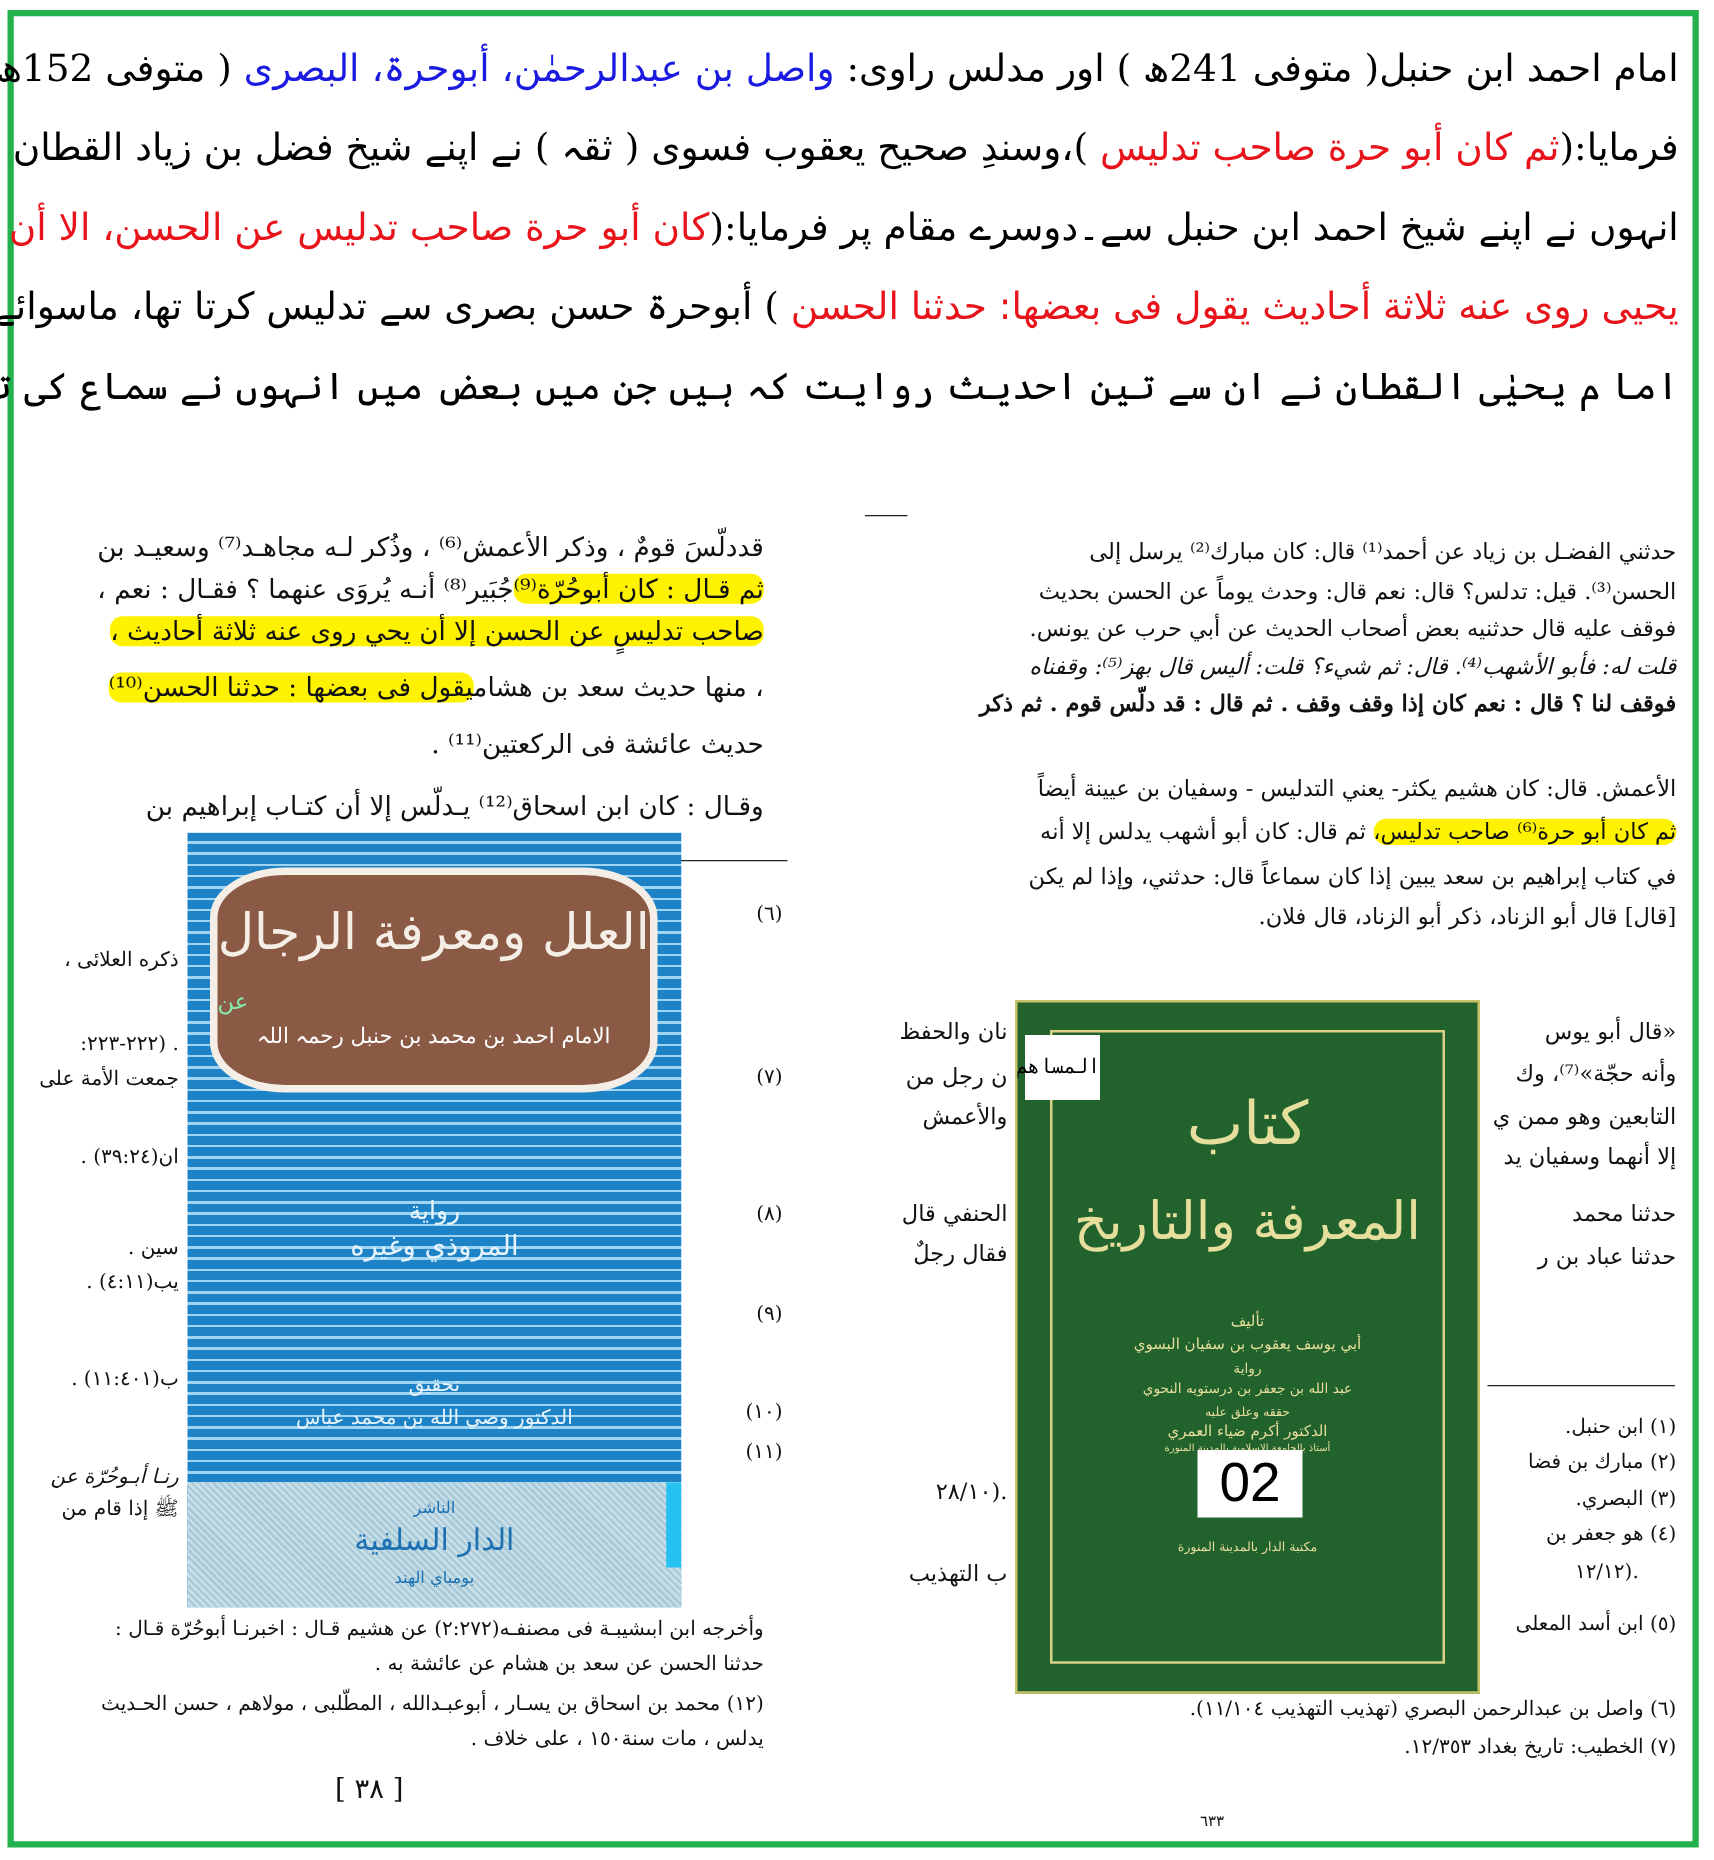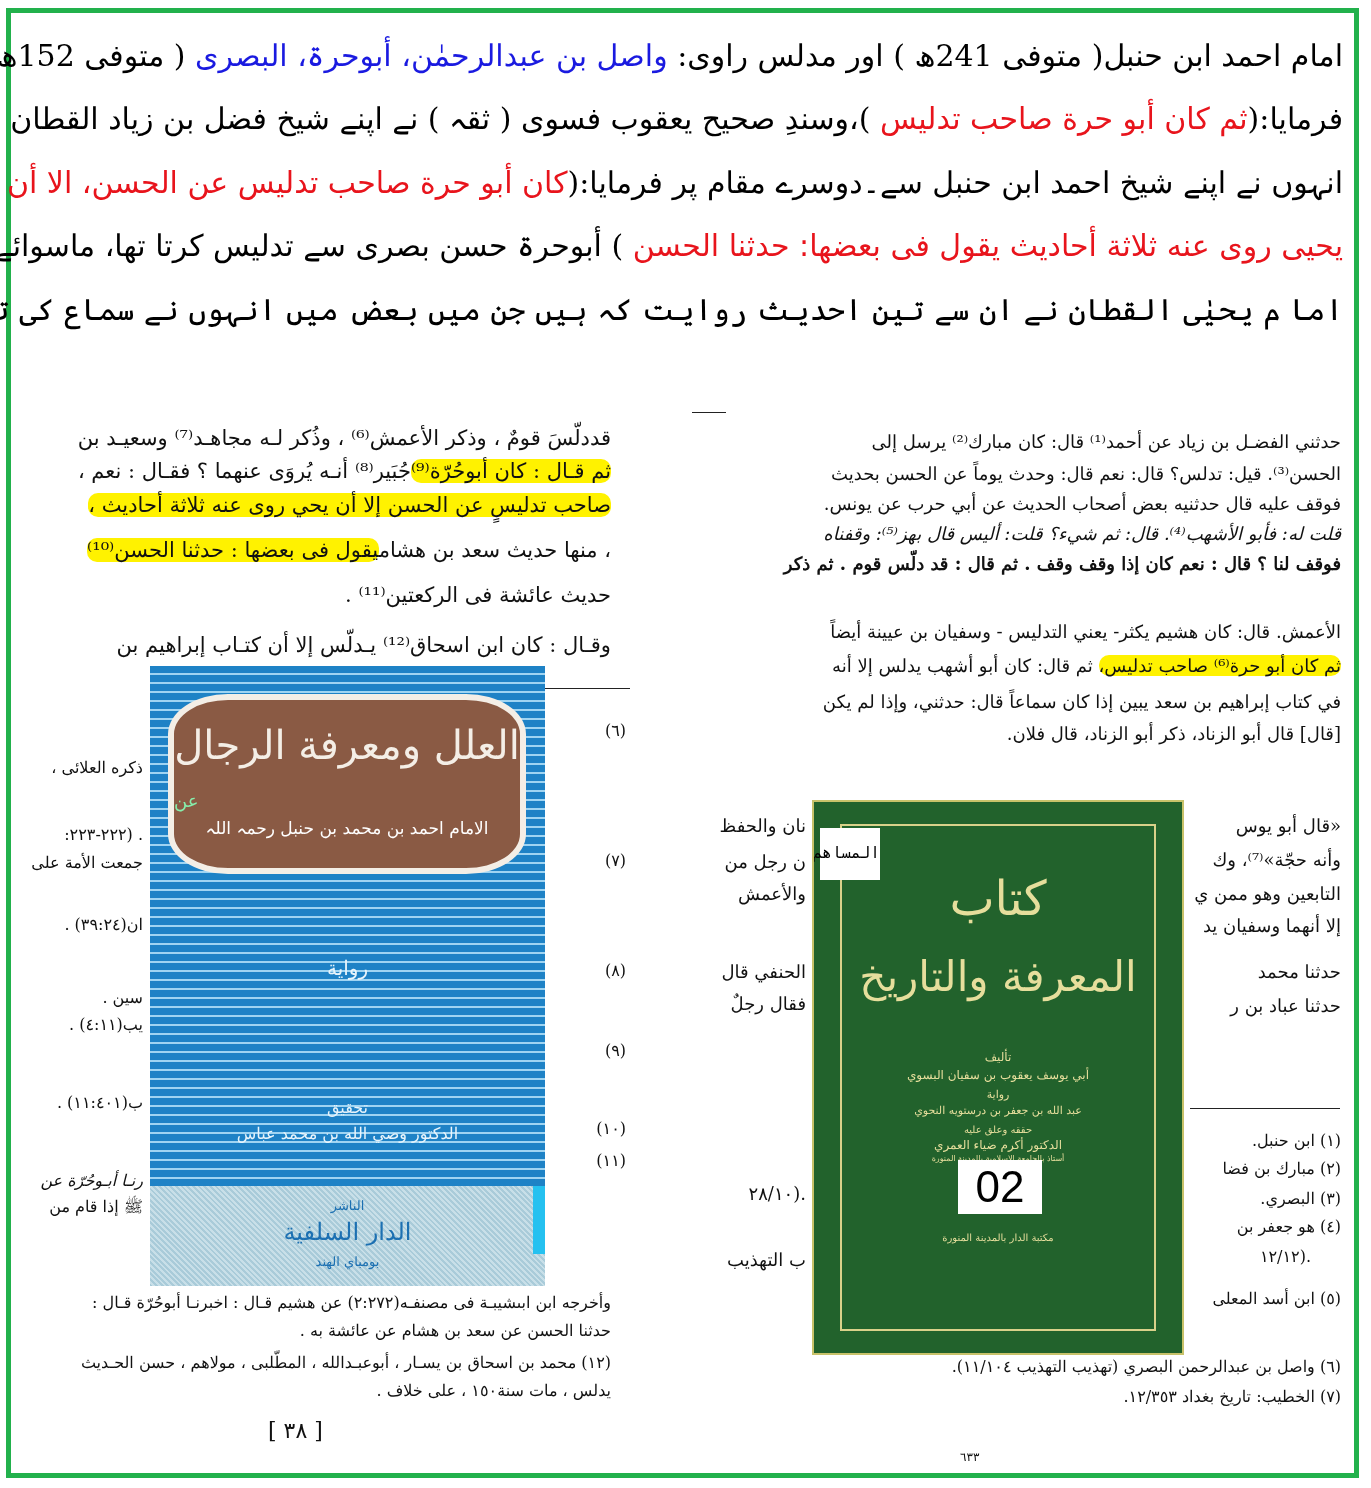--- a/index.html
+++ b/index.html
@@ -93,20 +93,21 @@
   <div class="pagenum" style="left:268px;top:1418px;font-size:22px;">[ ٣٨ ]</div>
 </div>
 
 <div class="book1">
   <div class="cartouche">
     <div class="t-title">العلل ومعرفة الرجال</div>
     <div class="t-an">عن</div>
     <div class="t-author">الامام احمد بن محمد بن حنبل رحمہ اللہ</div>
   </div>
   <div class="wt" style="top:290px;font-size:20px;">رواية</div>
+  <div class="wt" style="top:318px;font-size:22px;">المروذي وغيره</div>
   <div class="wt" style="top:432px;font-size:16px;">تحقيق</div>
   <div class="wt" style="top:458px;font-size:16px;">الدكتور وصي الله بن محمد عباس</div>
   <div class="publisher-band">
     <div class="wt" style="top:12px;font-size:13px;">الناشر</div>
     <div class="wt" style="top:32px;font-size:24px;">الدار السلفية</div>
     <div class="wt" style="top:68px;font-size:13px;">بومباي الهند</div>
   </div>
   <div class="tab"></div>
 </div>
 

